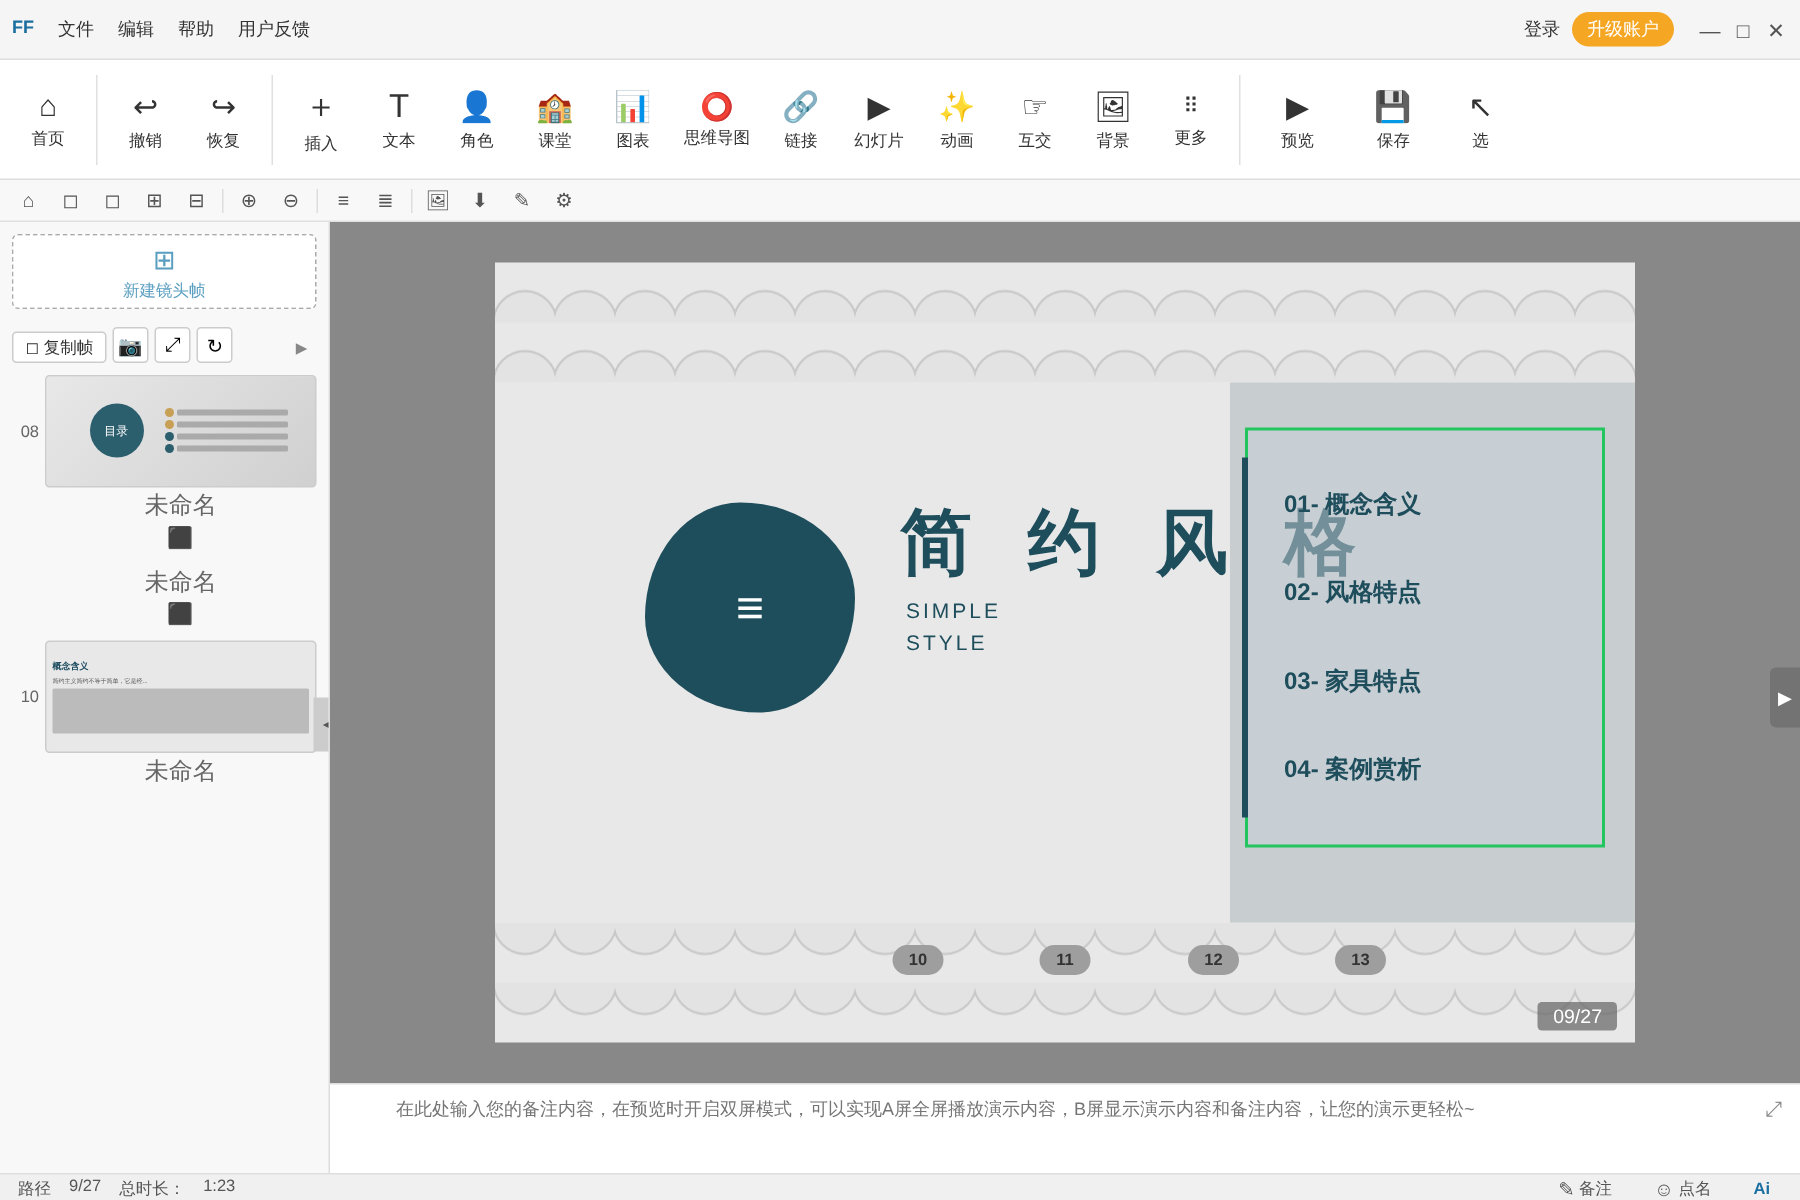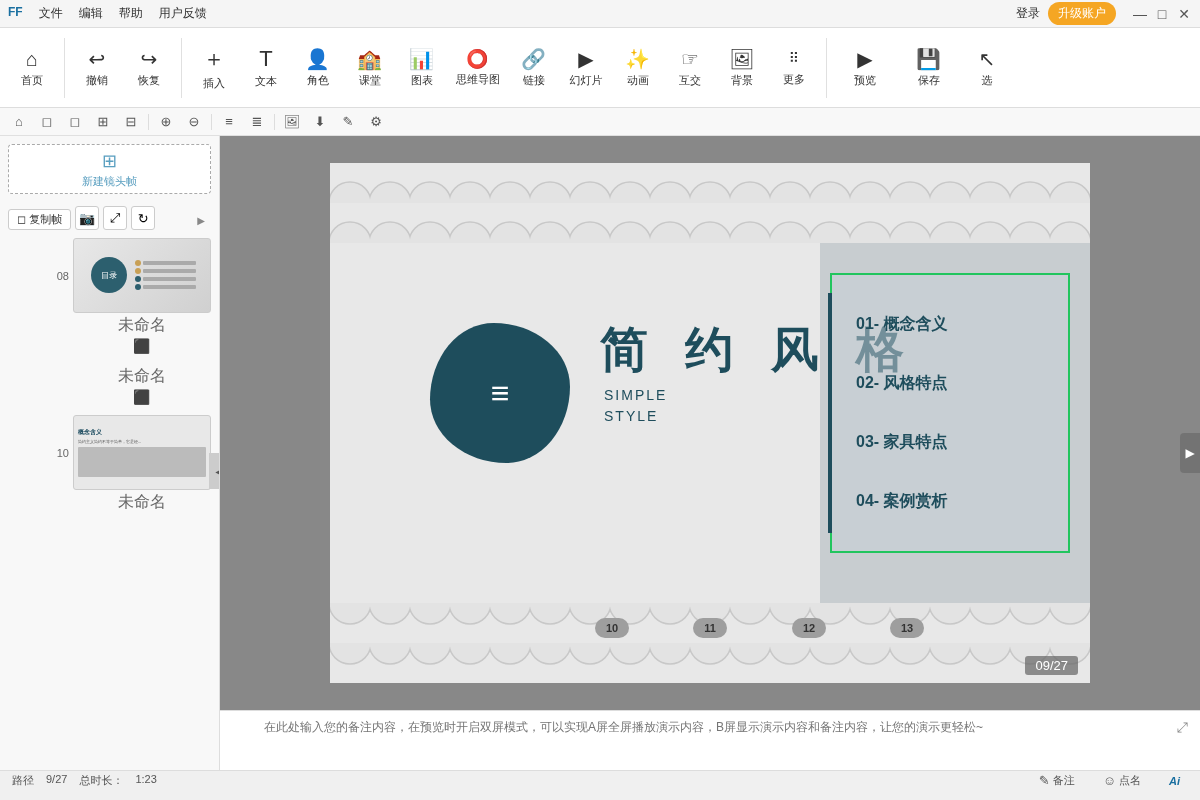--- a/index.html
+++ b/index.html
@@ -1,20 +1,20 @@
 <!DOCTYPE html>
 <html><head>
   <meta charset="utf-8">
   <style>
     * { box-sizing: border-box; margin: 0; padding: 0; }
     body { font-family: 'Microsoft YaHei', 'SimHei', sans-serif; background: #f0f0f0; width: 1200px; height: 800px; overflow: hidden; font-size: 12px; }
 
     
     #titlebar {
-      height: 28px;
+      height: 40px;
       background: #f5f5f5;
       border-bottom: 1px solid #ddd;
       display: flex;
       align-items: center;
       padding: 0 8px;
       justify-content: space-between;
     }
     #titlebar .left { display: flex; gap: 16px; font-size: 12px; color: #333; }
     #titlebar .left span { cursor: pointer; }
     #titlebar .center { font-size: 12px; color: #333; }
@@ -137,21 +137,20 @@
     }
 
     #slide-list {
       overflow-y: auto;
       flex: 1;
     }
     .slide-item {
       padding: 4px 8px;
       display: flex;
       flex-direction: column;
-      margin-left: 43px;
     }
     .slide-row {
       display: flex;
       align-items: center;
       gap: 4px;
     }
     .slide-num {
       font-size: 11px;
       color: #666;
       width: 18px;
@@ -775,16 +774,16 @@
   <div class="status-right">
     <div class="status-btn">
       <span class="status-icon">✎</span>
       <span>备注</span>
     </div>
     <div class="status-btn">
       <span class="status-icon">☺</span>
       <span>点名</span>
     </div>
     <div class="status-btn">
-      <span style="font-style:italic;font-weight:bold;color:#1a6fa0;">Ai</span>
+      <span style="font-weight:bold;color:#1a6fa0;">Ai</span>
     </div>
   </div>
 </div>
 
 </body></html>

